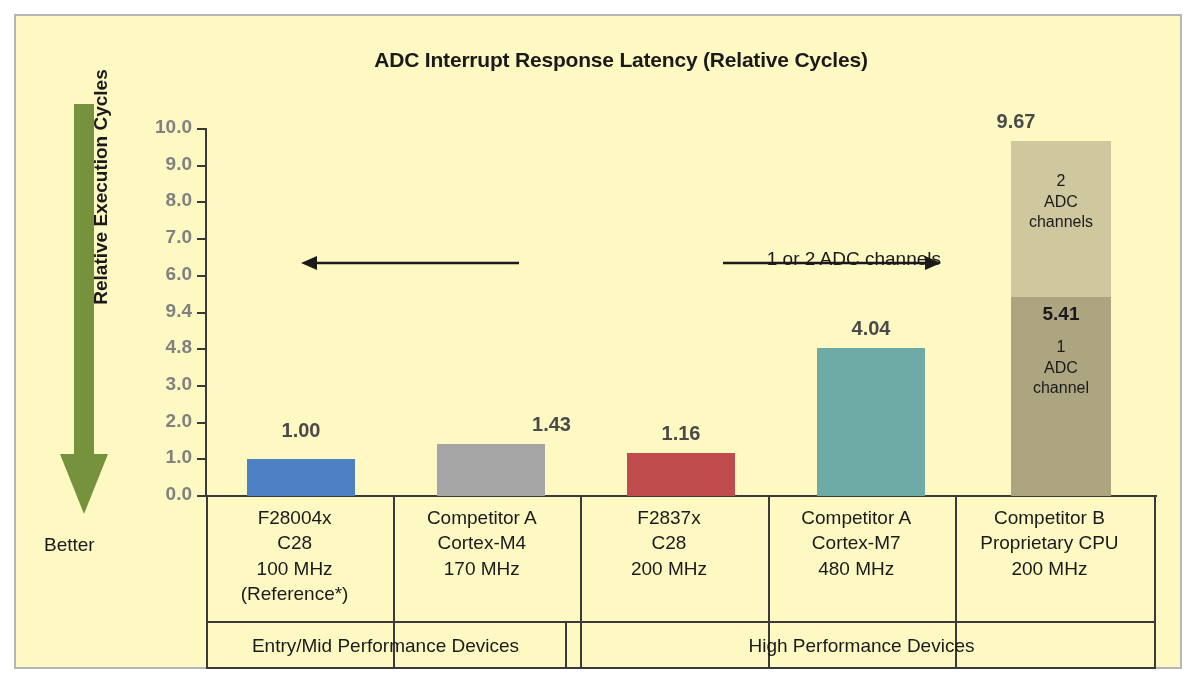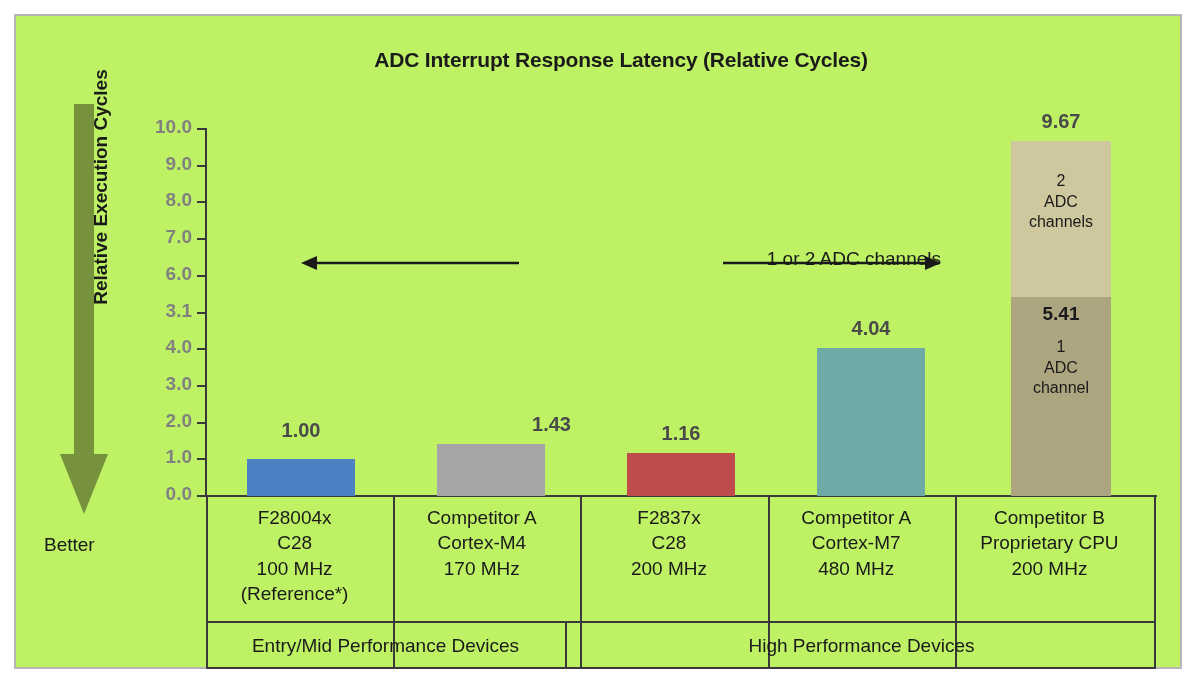--- a/index.html
+++ b/index.html
@@ -16,21 +16,21 @@
 
   
   #figure-frame {
     position: absolute;
     left: 14px;
     top: 14px;
     width: 1168px;
     height: 655px;
     border: 2px solid #b6b6b6;
     box-sizing: border-box;
-    background: #bef264;
+    background: #fef9c3;
   }
 
   
   #chart-title {
     position: absolute;
     left: 140px;
     top: 32px;
     width: 930px;
     text-align: center;
     font-size: 21px;
@@ -256,25 +256,25 @@
         </div>
         <div class="tick-row" style="top: 110.1px;">
           <div class="tick-label">7.0</div>
           <div class="tick-mark"></div>
         </div>
         <div class="tick-row" style="top: 146.8px;">
           <div class="tick-label">6.0</div>
           <div class="tick-mark"></div>
         </div>
         <div class="tick-row" style="top: 183.5px;">
-          <div class="tick-label">3.1</div>
+          <div class="tick-label">9.4</div>
           <div class="tick-mark"></div>
         </div>
         <div class="tick-row" style="top: 220.2px;">
-          <div class="tick-label">4.0</div>
+          <div class="tick-label">4.8</div>
           <div class="tick-mark"></div>
         </div>
         <div class="tick-row" style="top: 256.9px;">
           <div class="tick-label">3.0</div>
           <div class="tick-mark"></div>
         </div>
         <div class="tick-row" style="top: 293.6px;">
           <div class="tick-label">2.0</div>
           <div class="tick-mark"></div>
         </div>
@@ -300,21 +300,21 @@
           <div class="seg-value" style="top: 6px;">5.41</div>
           <div class="seg-label" style="top: 40px;">1
 ADC
 channel</div>
         </div>
         <div class="bar" style="left: 805px; width: 100px; top: 12.111px; height: 156.342px; background: rgb(207, 199, 158);">
           <div class="seg-label" style="top: 30px;">2
 ADC
 channels</div>
         </div>
-        <div class="bar-value" style="left: 775px; top: -18.889px; text-align: center;">9.67</div>
+        <div class="bar-value" style="left: 730px; top: -18.889px; text-align: center;">9.67</div>
       </div>
   </div>
 
   <div id="adc-annotation">
     <svg width="640" height="30" viewBox="0 0 640 30">
       <line x1="14" y1="15" x2="218" y2="15" stroke="#1a1a1a" stroke-width="2.5"></line>
       <polygon points="0,15 16,8 16,22" fill="#1a1a1a"></polygon>
       <line x1="422" y1="15" x2="626" y2="15" stroke="#1a1a1a" stroke-width="2.5"></line>
       <polygon points="640,15 624,8 624,22" fill="#1a1a1a"></polygon>
     </svg>

